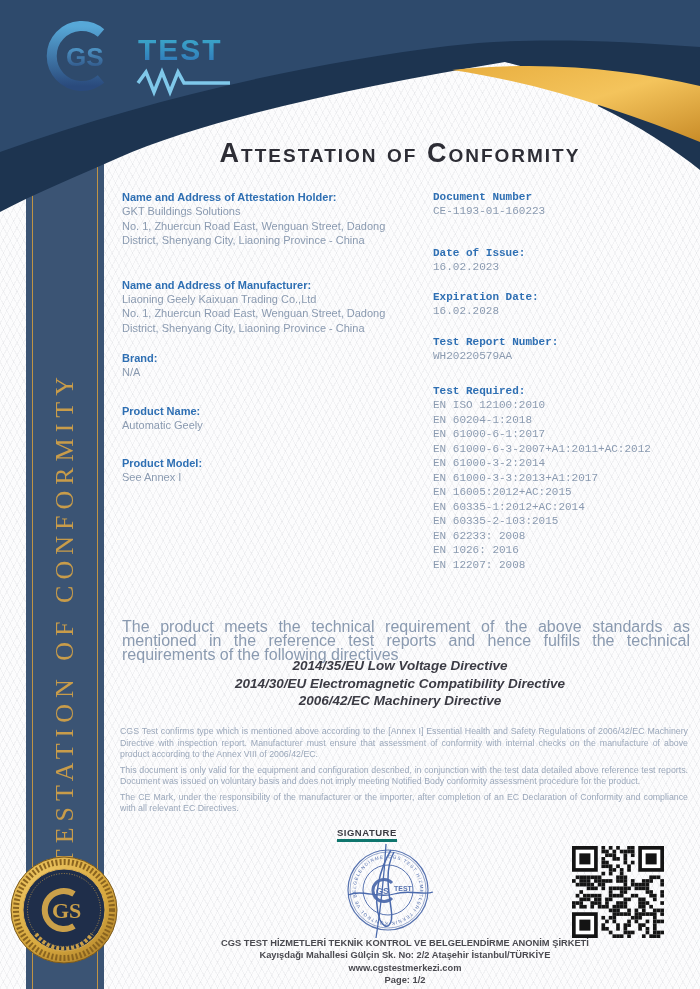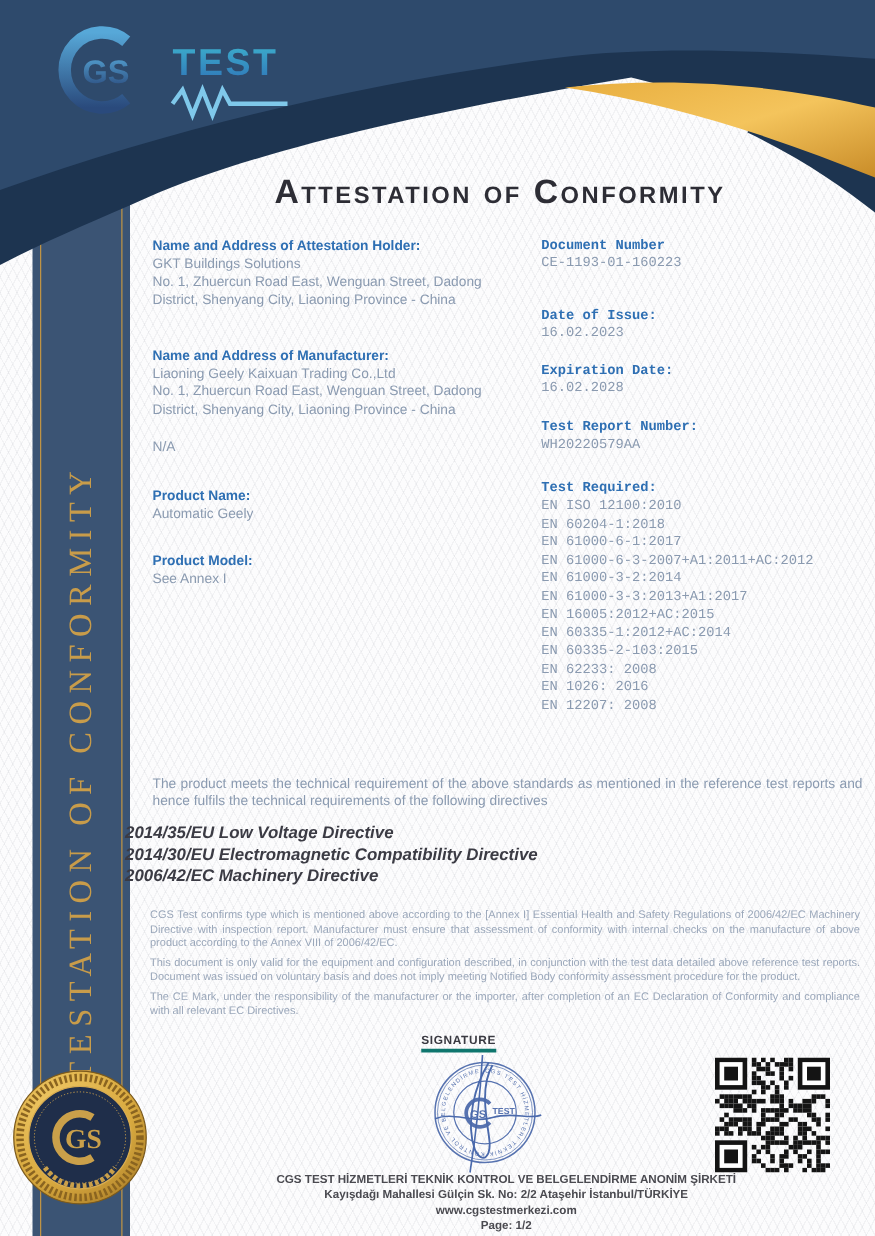--- a/index.html
+++ b/index.html
@@ -43,24 +43,24 @@
     letter-spacing:2px;color:#2d2d35;
   }
   .col-left{position:absolute;left:122px;top:190px;width:302px;}
   .col-right{position:absolute;left:433px;top:190px;width:262px;font-family:Liberation Mono, monospace;}
   .flabel{font-size:11px;font-weight:bold;color:#2e6fb3;line-height:14px;}
   .fvalue{font-size:11px;color:#8a9ab0;line-height:14.5px;}
   .mb30{margin-bottom:30px;} .mb27{margin-bottom:27px;} .mb24{margin-bottom:24px;}
   .mb21{margin-bottom:21px;} .mb20{margin-bottom:16px;} .mb16{margin-bottom:16px;}
   .statement{
     position:absolute;left:122px;top:620px;width:568px;
-    font-size:11px;color:#8a9ab0;line-height:14px;text-align:justify;
+    font-size:16px;color:#8a9ab0;line-height:14px;text-align:justify;
   }
   .directives{
-    position:absolute;left:100px;top:657px;width:600px;text-align:left;
+    position:absolute;left:100px;top:657px;width:600px;text-align:center;
     font-weight:bold;font-style:italic;font-size:13.5px;color:#3b3b44;line-height:17.5px;
   }
   .fine-print{
     position:absolute;left:120px;top:726px;width:568px;
     font-size:8.8px;color:#9aa7ba;line-height:11.5px;text-align:justify;
   }
   .fine-print p{margin:0 0 4px 0;}
   .sig-label{
     position:absolute;left:337px;top:827px;
     font-size:9.5px;font-weight:bold;color:#3a3a42;letter-spacing:.5px;
@@ -119,20 +119,21 @@
       <div class="flabel">Name and Address of Attestation Holder:</div>
       <div class="fvalue">GKT Buildings Solutions</div>
       <div class="fvalue">No. 1, Zhuercun Road East, Wenguan Street, Dadong District, Shenyang City, Liaoning Province - China</div>
     </div>
     <div class="mb20">
       <div class="flabel">Name and Address of Manufacturer:</div>
       <div class="fvalue">Liaoning Geely Kaixuan Trading Co.,Ltd</div>
       <div class="fvalue">No. 1, Zhuercun Road East, Wenguan Street, Dadong District, Shenyang City, Liaoning Province - China</div>
     </div>
     <div class="mb24">
+      <div class="flabel">Brand:</div>
       <div class="fvalue">N/A</div>
     </div>
     <div class="mb24">
       <div class="flabel">Product Name:</div>
       <div class="fvalue">Automatic Geely</div>
     </div>
     <div>
       <div class="flabel">Product Model:</div>
       <div class="fvalue">See Annex I</div>
     </div>

